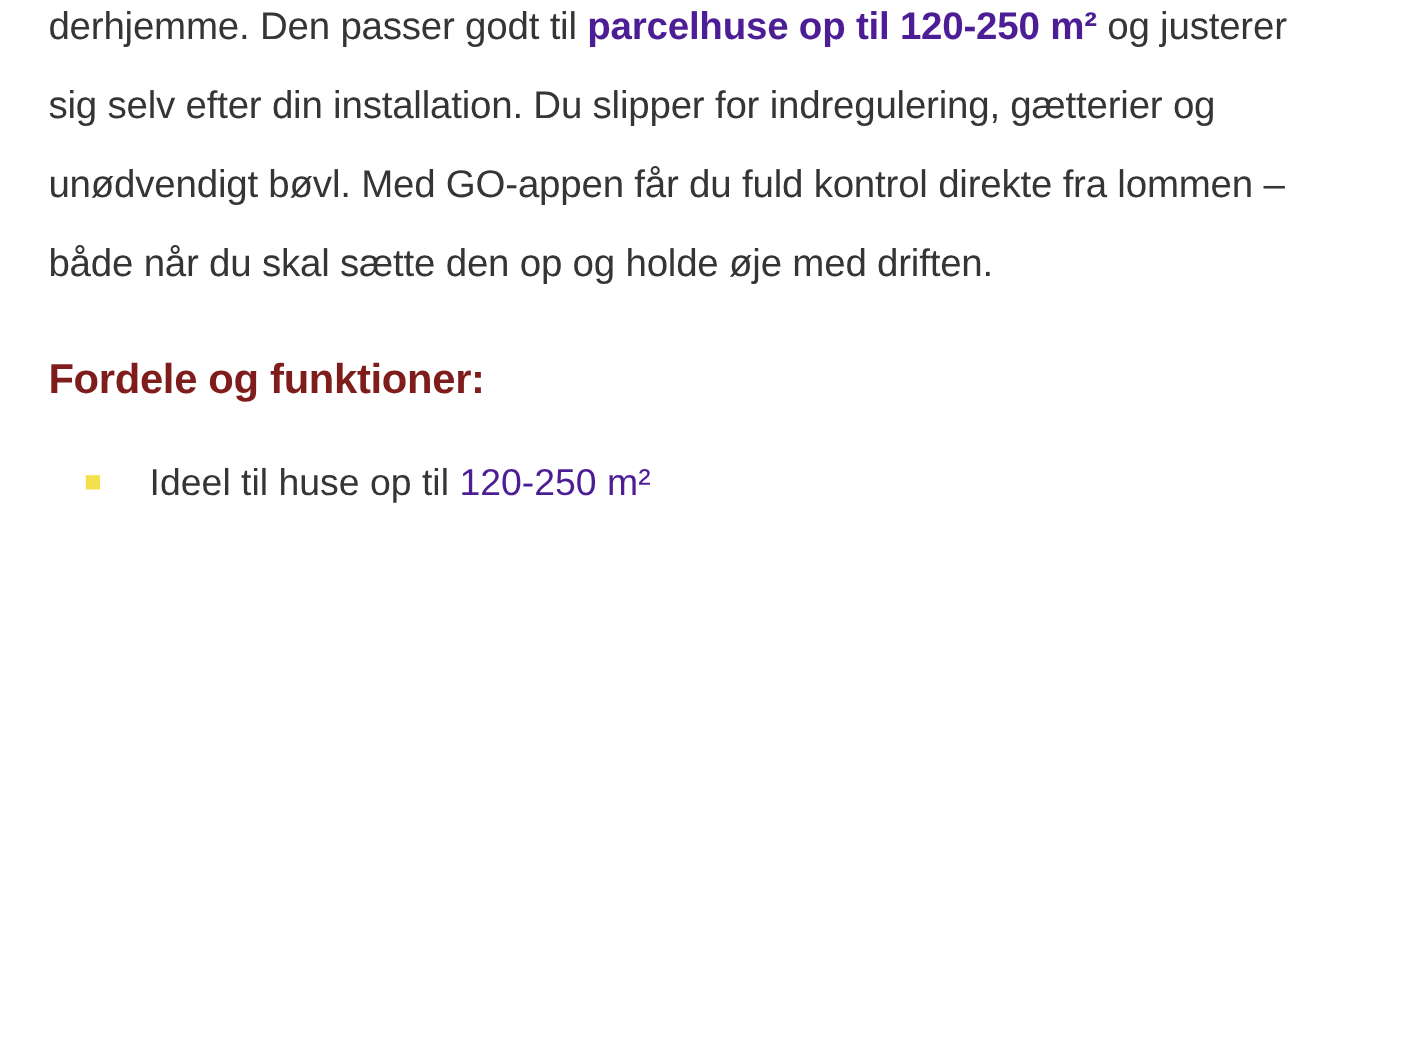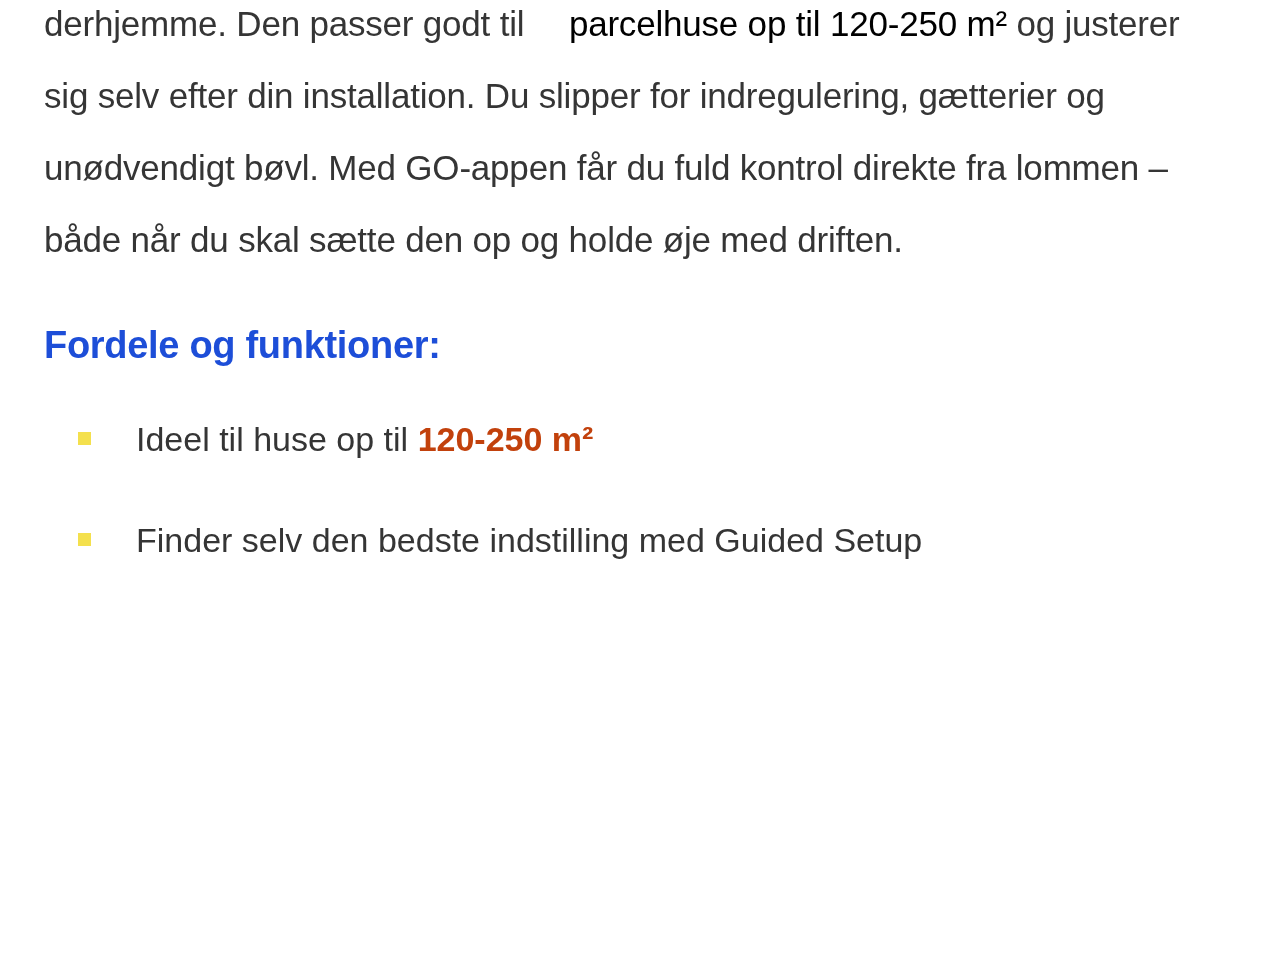--- a/index.html
+++ b/index.html
@@ -27,35 +27,34 @@
   .body-text {
     margin: 0;
     padding-top: 0;
     font-size: 35px;
     line-height: 72px;
     letter-spacing: -0.2px;
     color: #353535;
     font-weight: 400;
   }
   .body-text b {
-    font-weight: 400;
-    color: #000000;
-    margin-left: 35px;
+    font-weight: 700;
+    color: #4c1d95;
   }
   .para-clip {
     margin-top: -12px;
   }
 
   
   .section-heading {
     margin: 46px 0 0 0;
     font-size: 38px;
     line-height: 46px;
     font-weight: 700;
-    color: #1d4ed8;
+    color: #7f1d1d;
     letter-spacing: -0.3px;
     font-family: "Liberation Sans", sans-serif;
   }
 
   
   ul.feature-list {
     list-style: none;
     margin: 36px 0 0 0;
     padding: 0;
   }
@@ -76,37 +75,33 @@
     top: 28px;
     width: 13px;
     height: 13px;
     background: #f4e04d;
     display: block;
   }
   ul.feature-list > li .li-text {
     display: block;
   }
   ul.feature-list > li .li-text b {
-    font-weight: 700;
-    color: #c2410c;
+    font-weight: 400;
+    color: #4c1d95;
   }
 </style>
 </head>
 <body>
 
 <div class="page">
 
   <p class="body-text para-clip">derhjemme. Den passer godt til <b>parcelhuse op til 120-250 m²</b> og justerer sig selv efter din installation. Du slipper for indregulering, gætterier og unødvendigt bøvl. Med GO-appen får du fuld kontrol direkte fra lommen – både når du skal sætte den op og holde øje med driften.</p>
 
   <h2 class="section-heading">Fordele og funktioner:</h2>
 
   <ul class="feature-list">
     <li>
       <span class="marker"></span>
       <span class="li-text">Ideel til huse op til <b>120-250 m²</b></span>
     </li>
-    <li>
-      <span class="marker"></span>
-      <span class="li-text">Finder selv den bedste indstilling med Guided Setup</span>
-    </li>
   </ul>
 
 </div>
 
 </body></html>

